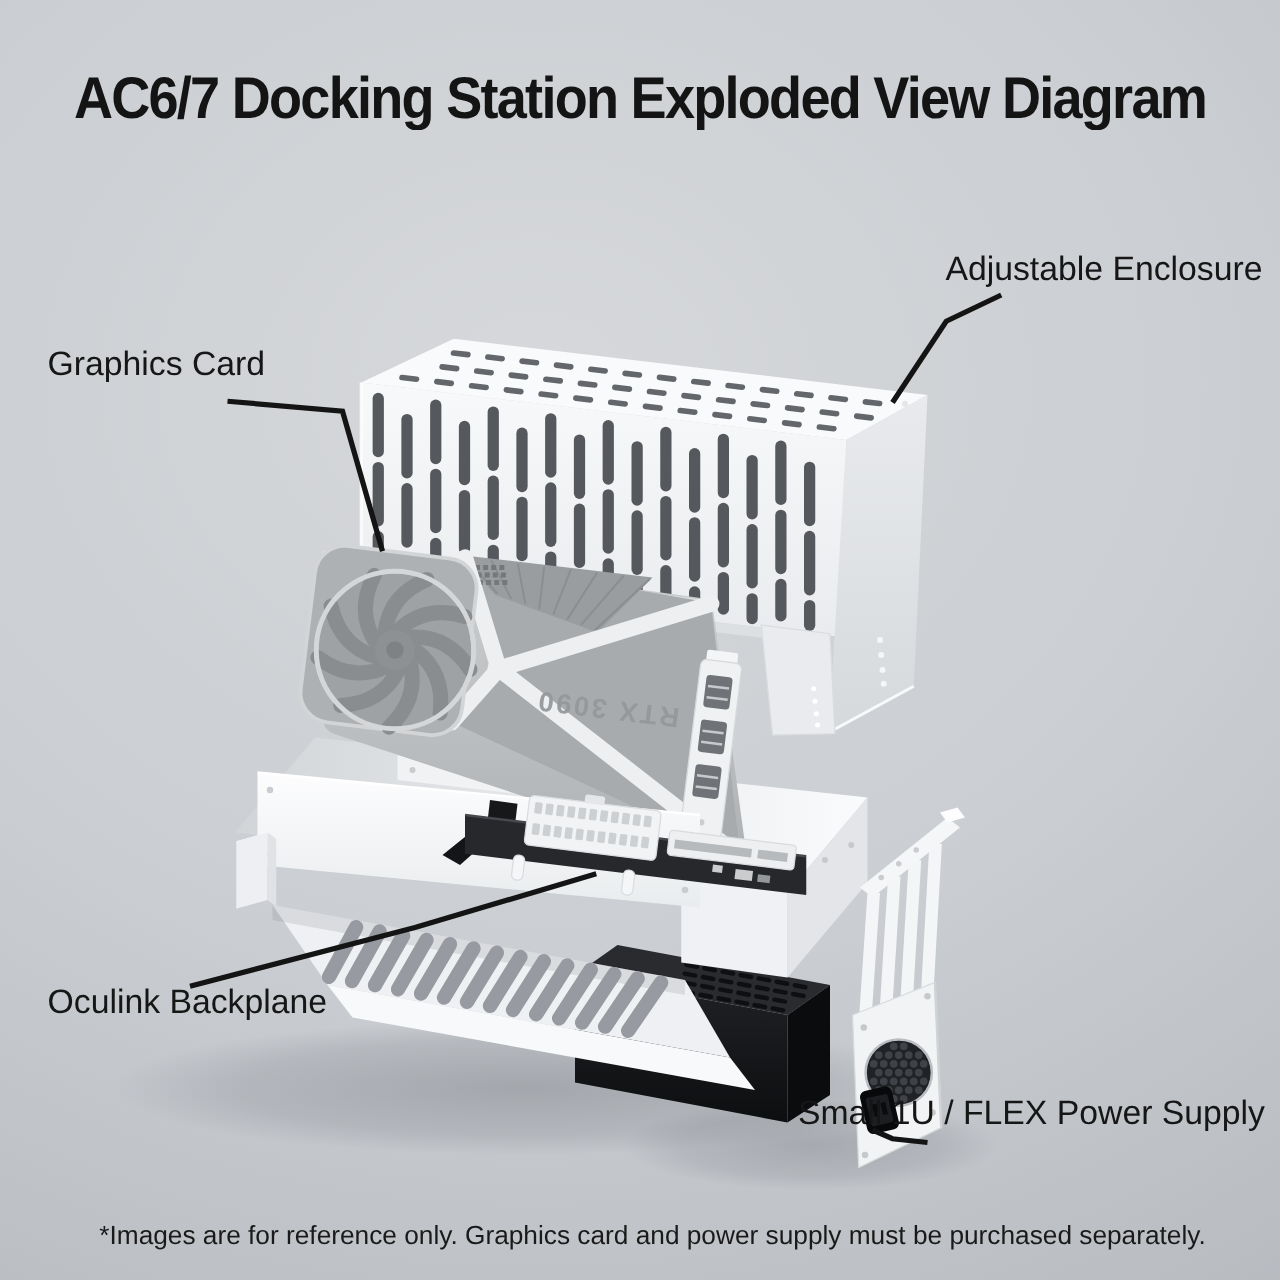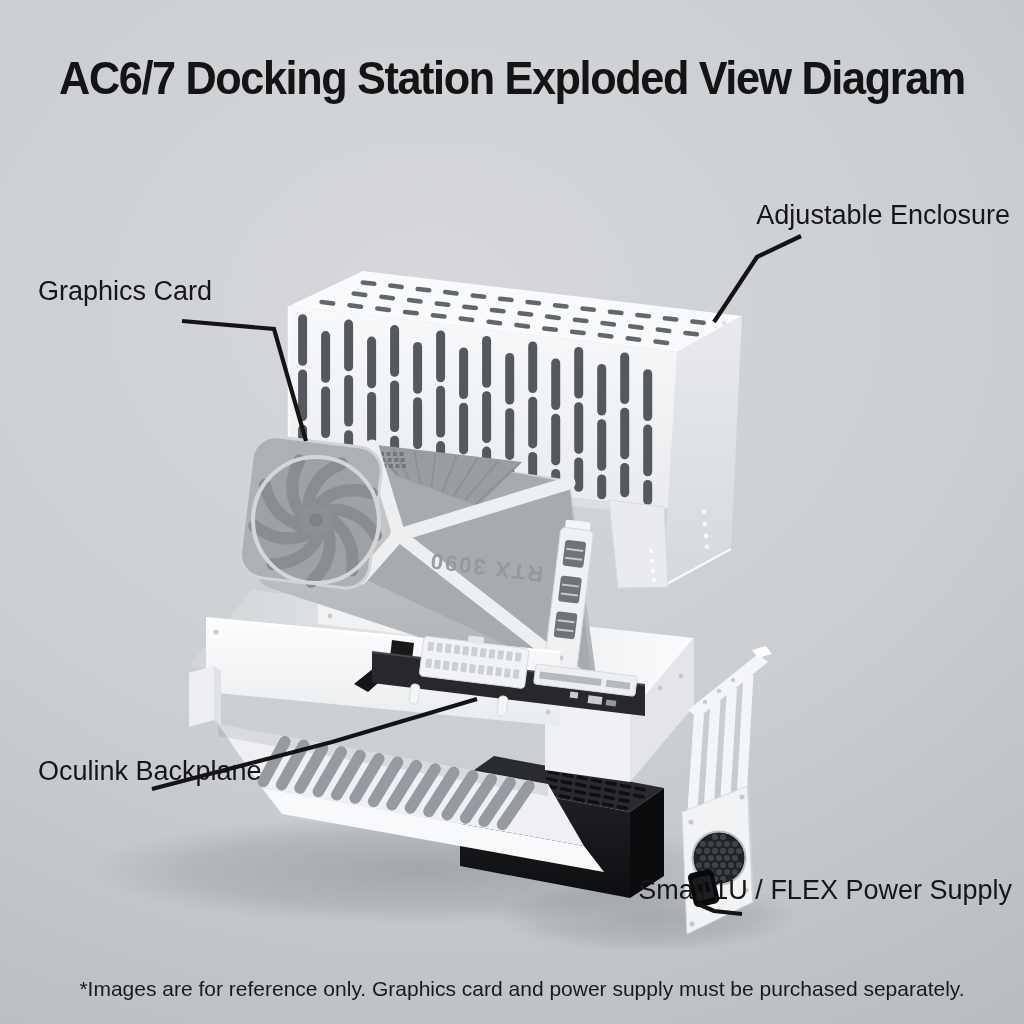--- a/index.html
+++ b/index.html
@@ -9,21 +9,21 @@
     background:radial-gradient(135% 110% at 42% 30%, #d6d8db 0%, #cbced2 40%, #b9bcc1 75%, #a4a7ad 100%);
   }
   .title{
     position:absolute;left:0;top:50px;width:100%;margin:0;text-align:center;
     font-size:47px;font-weight:700;letter-spacing:-1.5px;color:var(--text,#141414);
     transform:scaleX(.92);
   }
   .label{position:absolute;color:#161616;font-size:27px;line-height:1.13;white-space:nowrap;}
   .l-enclosure{right:14px;top:200px;}
   .l-gpu{left:38px;top:276px;}
-  .l-oculink{left:38px;top:756px;}
+  .l-oculink{left:38px;top:786px;}
   .l-psu{right:12px;top:875px;}
   .footnote{position:absolute;left:0;top:977px;width:100%;text-align:center;font-size:21px;color:#1a1a1a;padding-left:10px;}
   svg{position:absolute;left:0;top:0;}
   .leader{fill:none;stroke:var(--leader-line,#141414);stroke-width:4.2;stroke-linejoin:miter;}
 </style>
 </head>
 <body>
 
 <div class="canvas">
 

